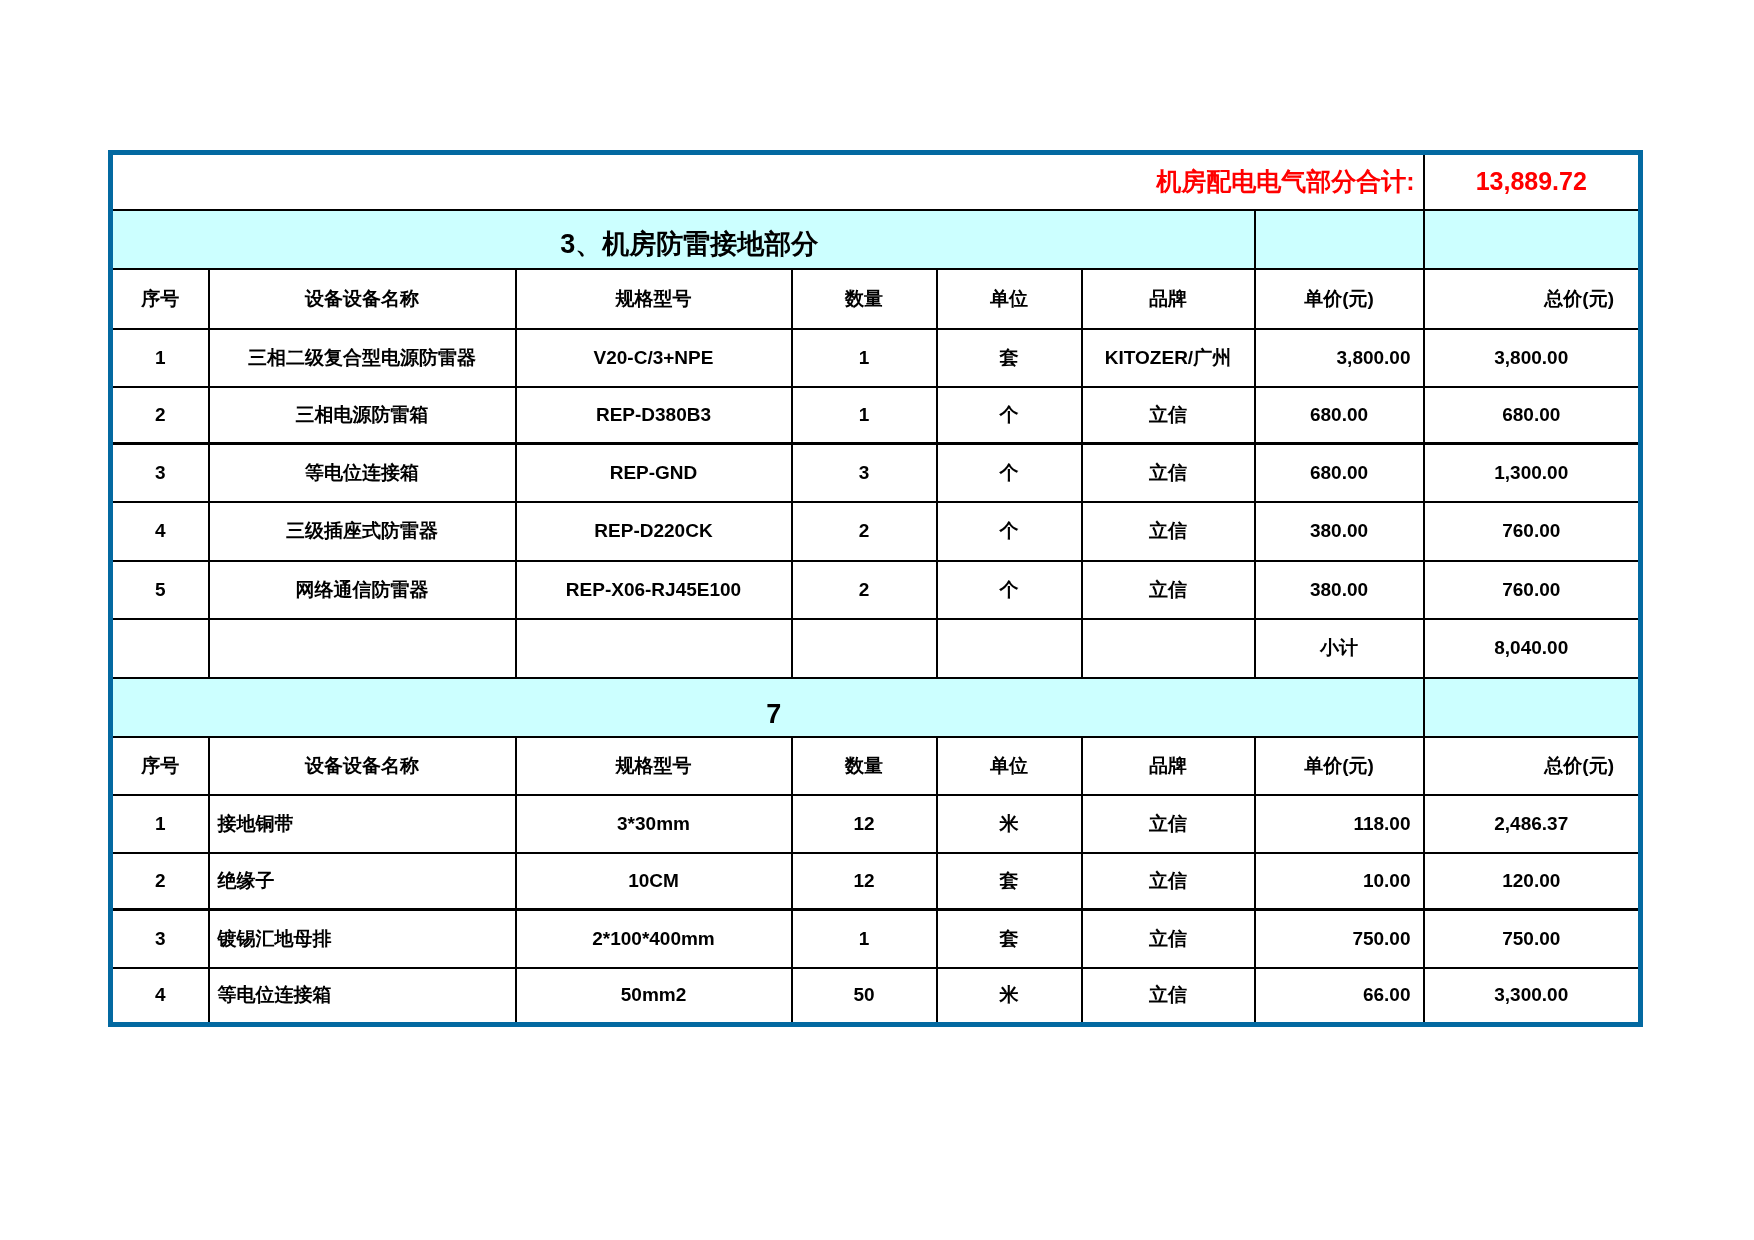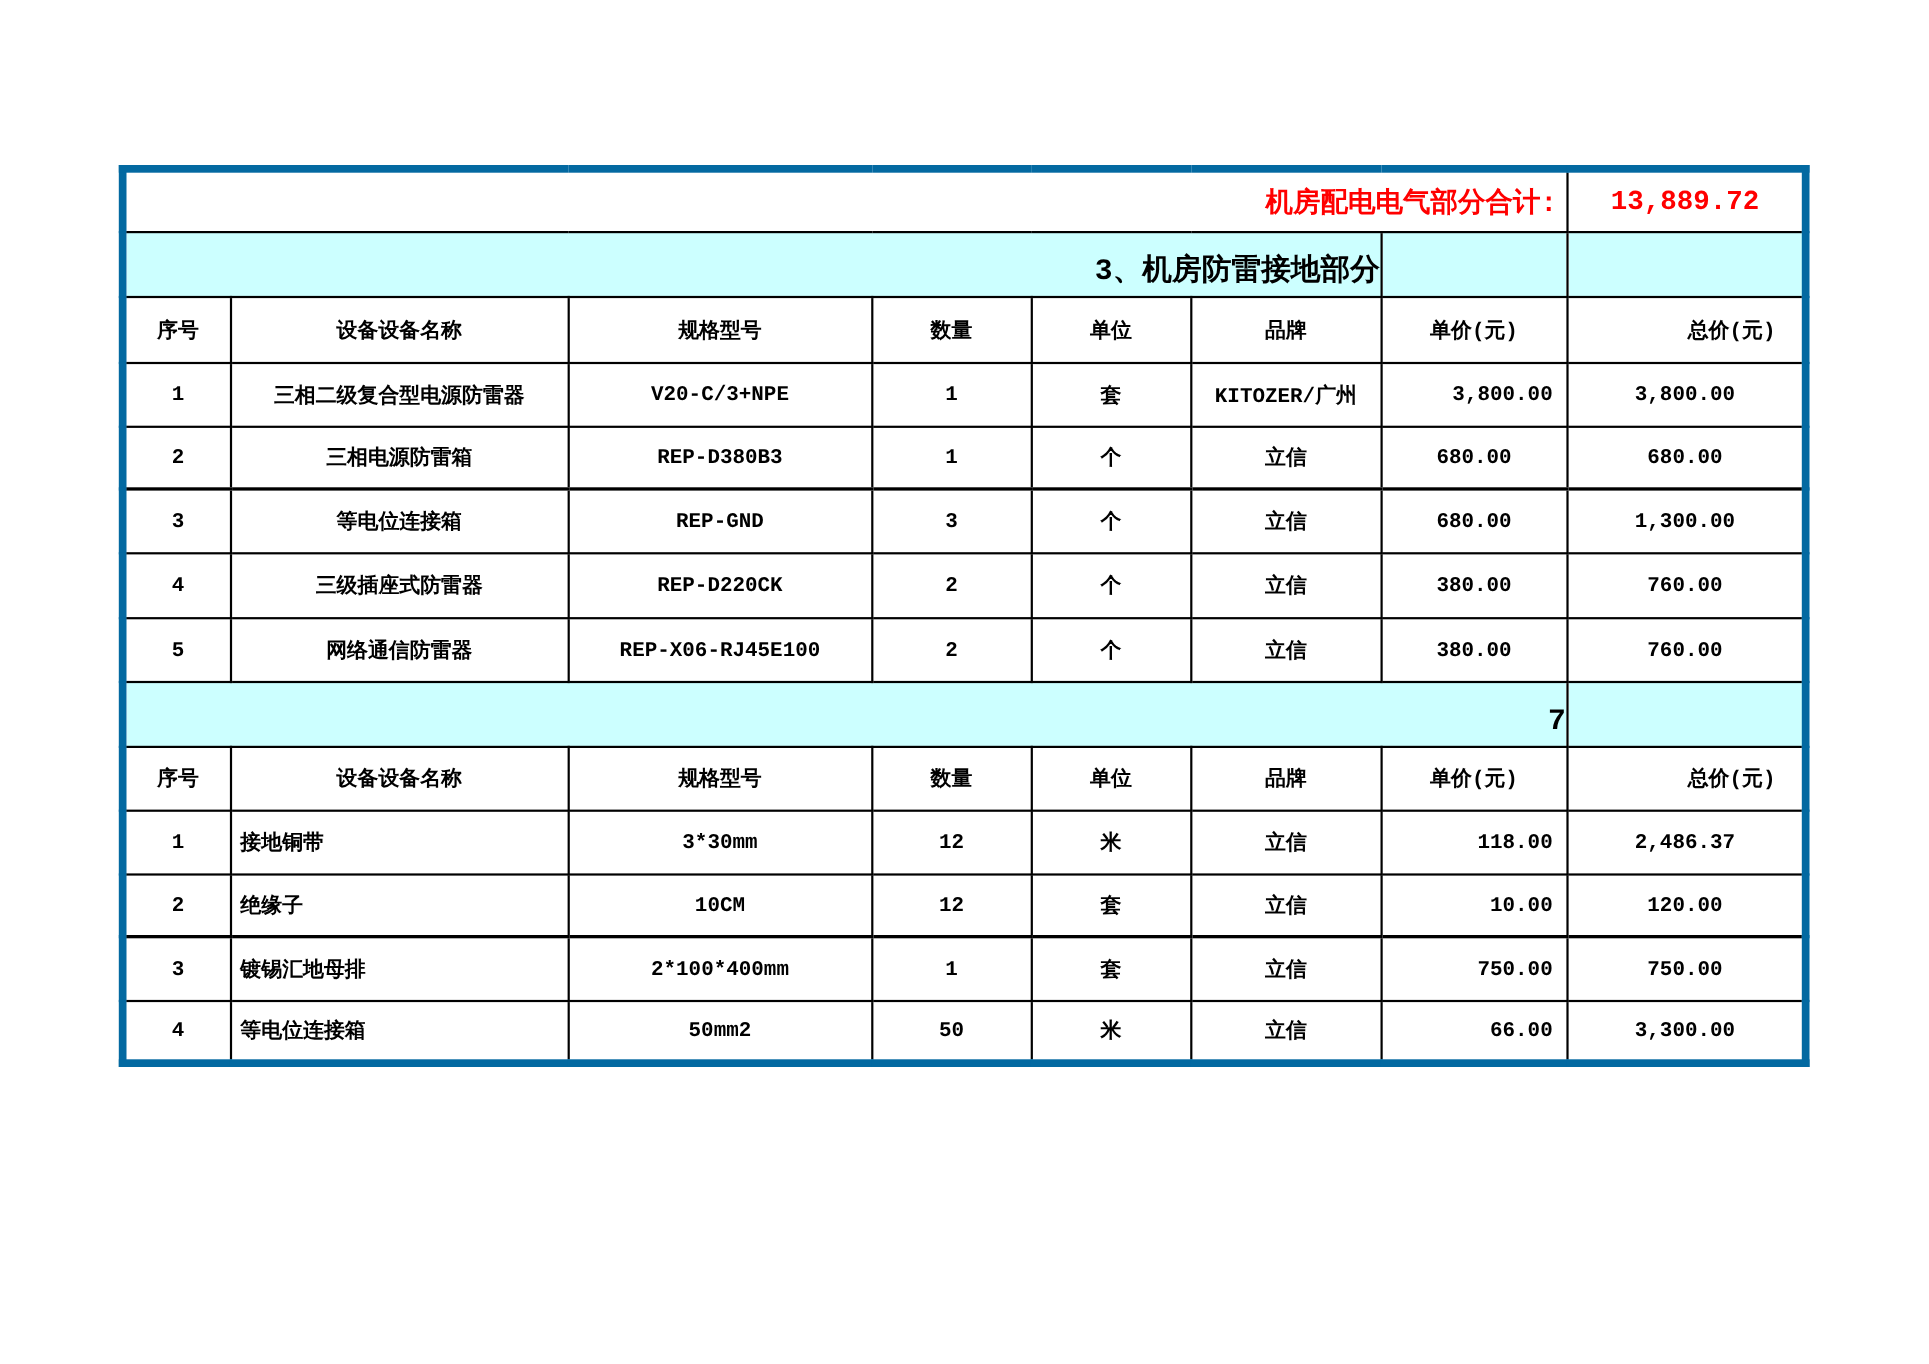--- a/index.html
+++ b/index.html
@@ -9,41 +9,40 @@
     position: relative;
     font-family: "Liberation Sans", "DejaVu Sans", sans-serif;
     font-weight: bold;
     color: #000000;
   }
   .sheet { position: absolute; left: 108px; top: 150px; }
   table {
     border-collapse: collapse;
     table-layout: fixed;
     width: 1530px;
-    border: 7px solid #0369a1;
-    font-family: Liberation Mono, monospace;
+    border: 5px solid #0369a1;
   }
   td, th {
     border: 2px solid #000000;
     font-size: 19px;
     font-weight: bold;
     vertical-align: middle;
     white-space: nowrap;
     overflow: hidden;
   }
   .c { text-align: center; }
   .l { text-align: left; padding-left: 8px; margin-top: 40px; }
   .r { text-align: right; padding-right: 12px; }
   .cyan { background: #CCFFFF; }
   tr.section td {
     font-size: 27px;
     vertical-align: bottom;
     padding-bottom: 6px;
   }
-  tr.section td.sec-title { text-align: right; padding-left: 12px; }
+  tr.section td.sec-title { text-align: center; padding-left: 12px; }
   tr.summary td { font-size: 25px; color: #FF0000; }
   tr.summary td.r { padding-right: 8px; }
   tr.thick-top td { border-top: 3px solid #000000; }
   th.r { padding-right: 24px; }
 </style>
 </head>
 <body>
 
 <div class="sheet">
 <table>
@@ -126,20 +125,30 @@
     <td class="c">5</td>
     <td class="c">网络通信防雷器</td>
     <td class="c">REP-X06-RJ45E100</td>
     <td class="c">2</td>
     <td class="c">个</td>
     <td class="c">立信</td>
     <td class="c">380.00</td>
     <td class="c">760.00</td>
   </tr>
 
+  <tr style="height:59px">
+    <td></td>
+    <td></td>
+    <td></td>
+    <td></td>
+    <td></td>
+    <td></td>
+    <td class="c">小计</td>
+    <td class="c">8,040.00</td>
+  </tr>
 
   <tr class="section" style="height:59px">
     <td class="cyan sec-title" colspan="7">7</td>
     <td class="cyan"></td>
   </tr>
 
   <tr style="height:58px">
     <th class="c">序号</th>
     <th class="c">设备设备名称</th>
     <th class="c">规格型号</th>

